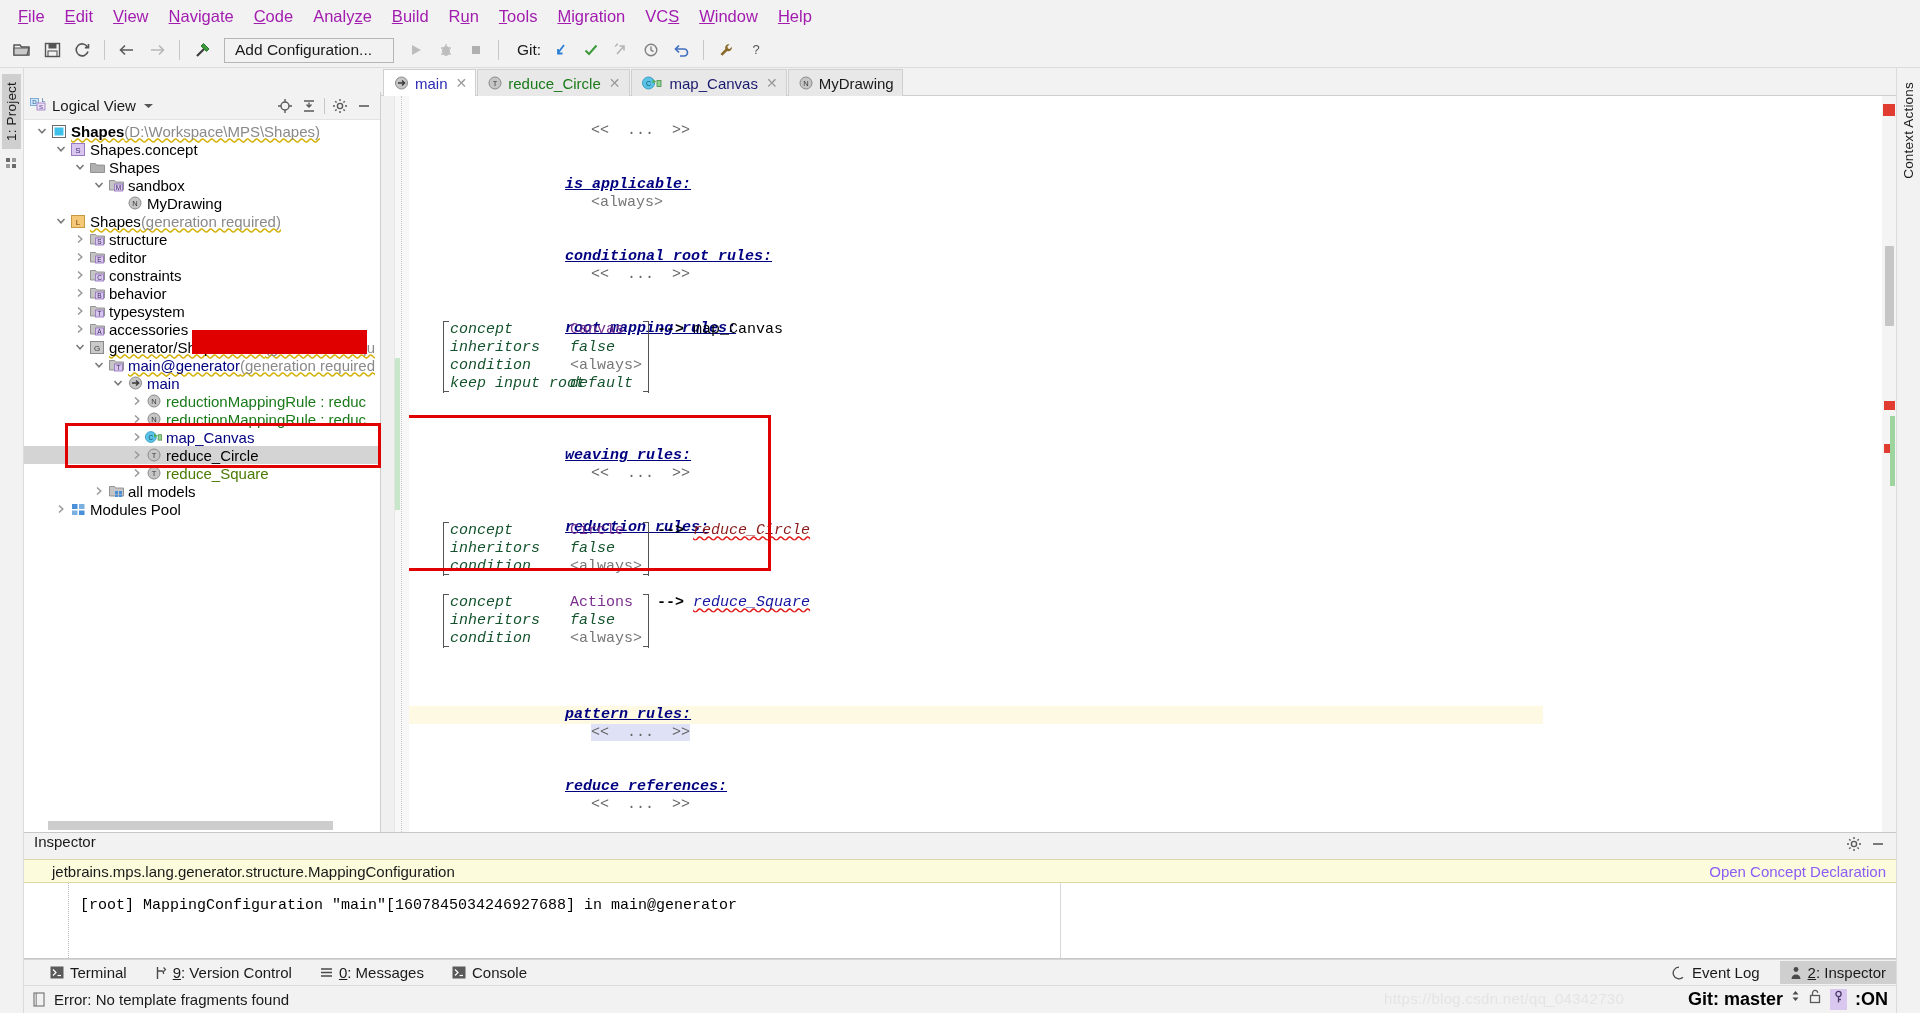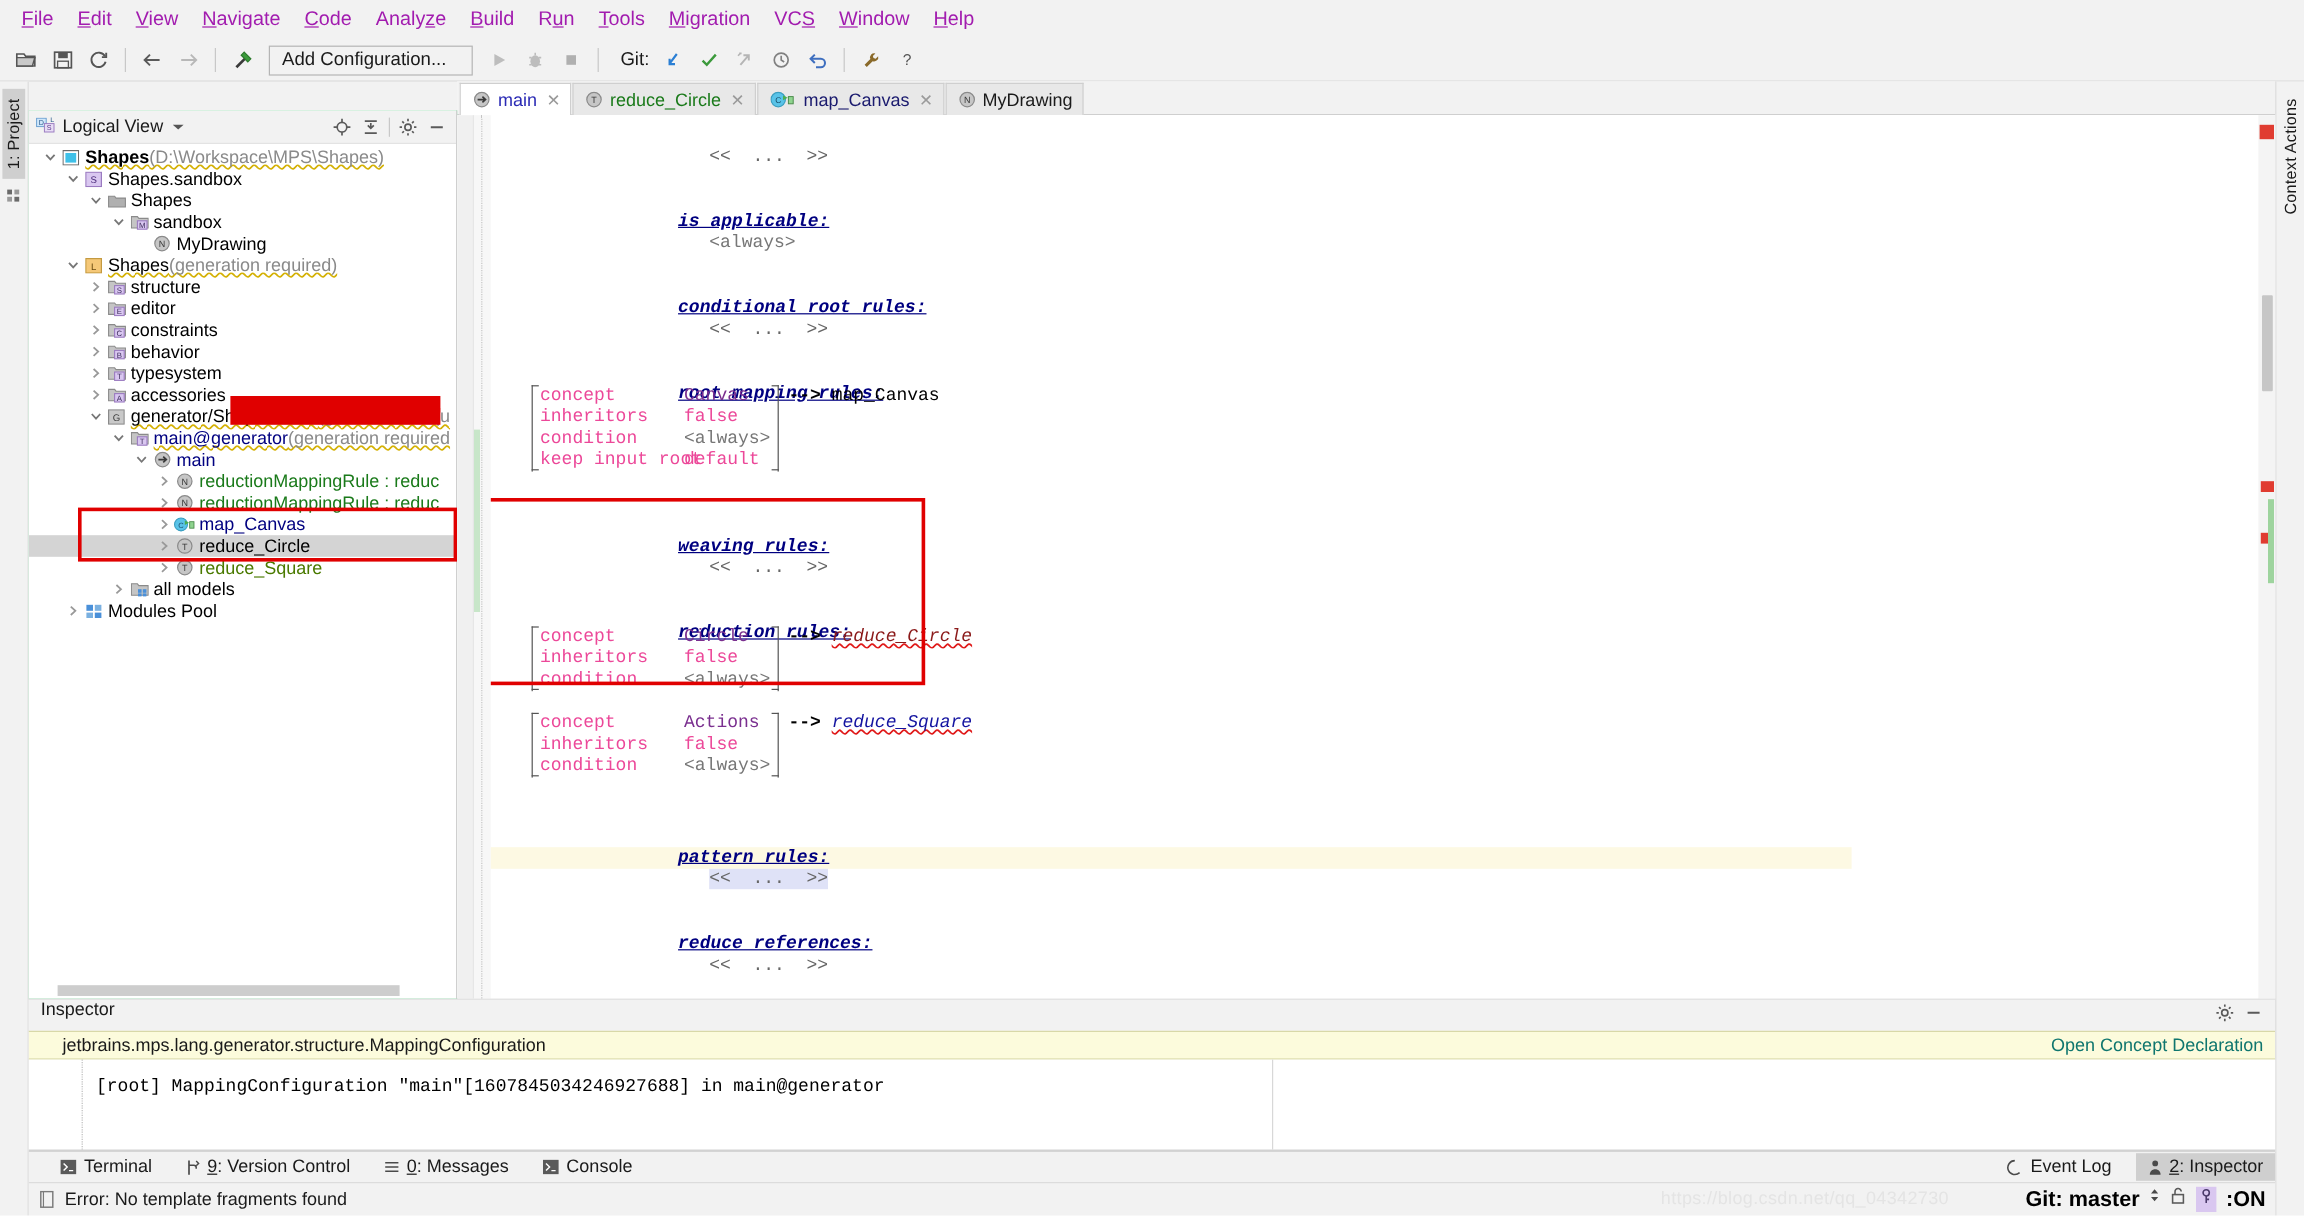--- a/index.html
+++ b/index.html
@@ -152,21 +152,21 @@
   }
   .scrollcol { width: 14px; flex:0 0 14px; background:#f4f4f4; position:relative; }
 
   .sec {
     font-family: "Liberation Mono", monospace;
     font-weight: bold; font-style: italic;
     color: #000080; text-decoration: underline;
     font-size: 15px;
   }
   .ell { color:#666; font-family:"Liberation Mono",monospace; }
-  .kw { color:#ec4899; }
+  .kw { color:#14532d;font-style:italic; }
   .concept { color:#7a2f8f; }
   .gray { color:#777; }
   .arrow { color:#000; font-weight:bold; }
   .tgt-red { color:#8b1a1a; font-style: italic; text-decoration: underline; }
   .tgt-navy { color:#1414a0; font-style: italic; text-decoration: underline; }
   .tgt-plain { color:#000; }
   .errwave {
     text-decoration: underline wavy #e01b1b;
     text-decoration-skip-ink: none;
   }
@@ -203,21 +203,21 @@
     background:#f2f2f2;
   }
   .insp-title { font-size: 15px; color:#1a1a1a; }
   .insp-spacer { flex:1 1 auto; }
   .insp-btn { width:24px; height:22px; display:flex; align-items:center; justify-content:center; }
   .insp-path {
     height: 24px; display:flex; align-items:center; justify-content:space-between;
     background:#fcfbdc; border-top:1px solid #d8d8a8; border-bottom:1px solid #d8d8a8;
     padding: 0 10px 0 28px; font-size:15px; color:#1a1a1a;
   }
-  .insp-link { color:#0f766e; font-size:15px; }
+  .insp-link { color:#8b5cf6; font-size:15px; }
   .insp-body {
     height: 76px; background:#fff; display:flex; align-items:flex-start;
     border-bottom:1px solid #c8c8c8; position:relative;
   }
   .insp-code {
     font-family:"Liberation Mono", monospace; font-size:15px;
     padding: 14px 0 0 56px; white-space:pre; color:#000;
   }
   .insp-vline { position:absolute; left:44px; top:0; bottom:0; width:1px; border-left:1px dotted #bbb; }
   .insp-rsplit { position:absolute; left: 1036px; top:0; bottom:0; width:1px; background:#d8d8d8; }
@@ -455,21 +455,21 @@
                   <svg width="10" height="10" viewBox="0 0 10 10">
                     <path d="M1.5 3L5 6.8 8.5 3" fill="none" stroke="#777" stroke-width="1.5"></path>
                   </svg>
                 </span>
                 <span class="tico">
                   <svg width="14" height="13" viewBox="0 0 14 13">
                     <rect x=".5" y=".5" width="13" height="12" fill="#d9c7f0" stroke="#9a7ac0" stroke-width="1"></rect>
                     <text x="7" y="9.6" font-size="8" text-anchor="middle" fill="#4a2a7a" font-family="Liberation Sans">S</text>
                   </svg>
                 </span>
-                <span class="tlabel">Shapes.sandbox</span>
+                <span class="tlabel">Shapes.concept</span>
               </div>
               <div class="trow" style="padding-left: 48px;">
                 <span class="tw">
                   <svg width="10" height="10" viewBox="0 0 10 10">
                     <path d="M1.5 3L5 6.8 8.5 3" fill="none" stroke="#777" stroke-width="1.5"></path>
                   </svg>
                 </span>
                 <span class="tico">
                   <svg width="15" height="13" viewBox="0 0 15 13">
                     <path d="M.5 2.5h5l1.2 1.6h7.8v7.4H.5z" fill="#b0b0b0" stroke="#8a8a8a" stroke-width=".9"></path>

